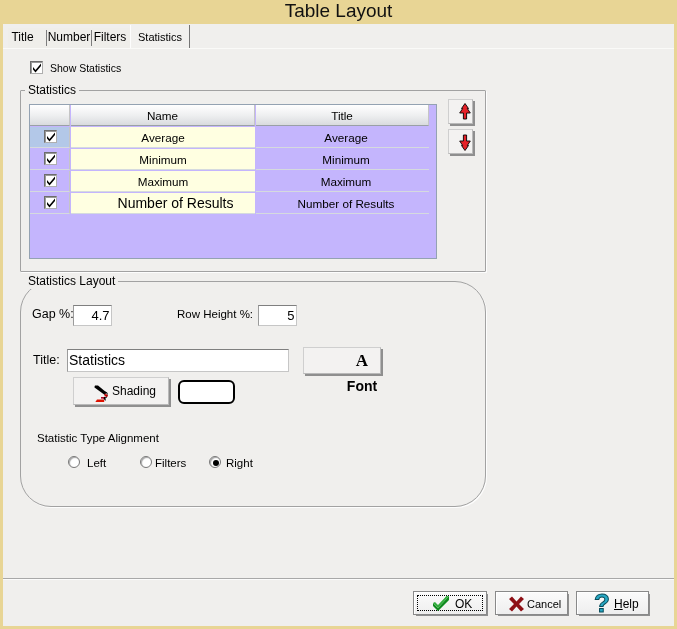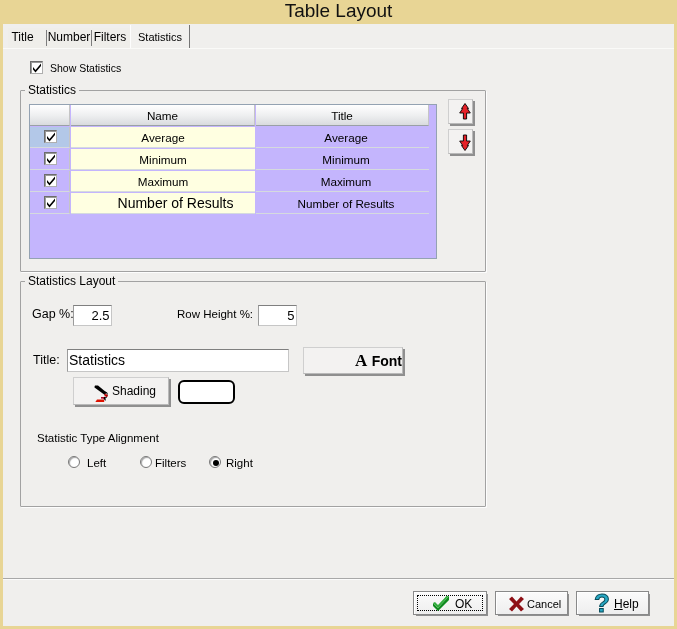--- a/index.html
+++ b/index.html
@@ -113,32 +113,32 @@
     <div class="btn3d" style="left:445px;top:105px;width:25px;height:25px;"></div>
     <svg class="abs" style="left:455px;top:79px;" width="14" height="17" viewBox="0 0 14 17">
       <path d="M7 0.5 L10.5 5.5 L9.3 5.5 L12.3 10 L8.6 10 L8.6 16 L5.4 16 L5.4 10 L1.7 10 L4.7 5.5 L3.5 5.5 Z" fill="#e52128" stroke="#000" stroke-width="0.9"></path>
     </svg>
     <svg class="abs" style="left:455px;top:110px;" width="14" height="17" viewBox="0 0 14 17">
       <g transform="rotate(180 7 8.5)">
       <path d="M7 0.5 L10.5 5.5 L9.3 5.5 L12.3 10 L8.6 10 L8.6 16 L5.4 16 L5.4 10 L1.7 10 L4.7 5.5 L3.5 5.5 Z" fill="#e52128" stroke="#000" stroke-width="0.9"></path>
       </g>
     </svg>
 
-    <div class="group" style="left:17px;top:257px;width:466px;height:226px;">
+    <div class="group" style="left:17px;top:257px;width:466px;height:226px;border-radius:31px;">
       <div class="glabel" style="left:4px;">Statistics Layout</div>
     </div>
 
     <div class="lab" style="left:29px;top:283px;font-size:12.5px;">Gap %:</div>
-    <div class="edit" style="left:70px;top:281px;width:39px;height:21px;text-align:right;line-height:19px;padding-right:1.5px;">2.5</div>
+    <div class="edit" style="left:70px;top:281px;width:39px;height:21px;text-align:right;line-height:19px;padding-right:1.5px;">4.7</div>
     <div class="lab" style="left:174px;top:284px;">Row Height %:</div>
     <div class="edit" style="left:255px;top:281px;width:39px;height:21px;text-align:right;line-height:19px;padding-right:1.5px;">5</div>
 
     <div class="lab" style="left:30px;top:329px;font-size:12.5px;">Title:</div>
     <div class="edit" style="left:64px;top:325px;width:222px;height:23px;line-height:21px;padding-left:1px;font-size:14px;">Statistics</div>
-    <div class="btn3d" style="left:300px;top:323px;width:100px;height:27px;text-align:right;line-height:25px;padding-left:40px;">
+    <div class="btn3d" style="left:300px;top:323px;width:78px;height:27px;text-align:center;line-height:25px;padding-left:40px;">
       <span style="font-family:'Liberation Serif',serif;font-weight:bold;font-size:17px;">A</span>
       <span style="font-weight:bold;font-size:14px;">Font</span>
     </div>
 
     <div class="btn3d" style="left:70px;top:353px;width:96px;height:28px;font-size:12px;">
       <svg style="position:absolute;left:19px;top:4px;" width="18" height="21" viewBox="0 0 18 21">
         <path d="M1.5 4.8 L2 3.6 L5 3.4 L13.5 10.6 L11.8 13 L1.5 5.6 Z" fill="#000"></path>
         <path d="M12 9.5 A 3.4 3.4 0 1 1 10.6 16.2 L11.2 14.7 A 2 2 0 1 0 11.9 11.2 Z" fill="#000"></path>
         <path d="M11 14.9 L12.8 16.8 L12.4 19 L10.4 16.6 Z" fill="#000"></path>
         <path d="M12.2 11.5 A 2 2 0 0 1 12 14.8 L11.3 13 Z" fill="#cc0000"></path>

